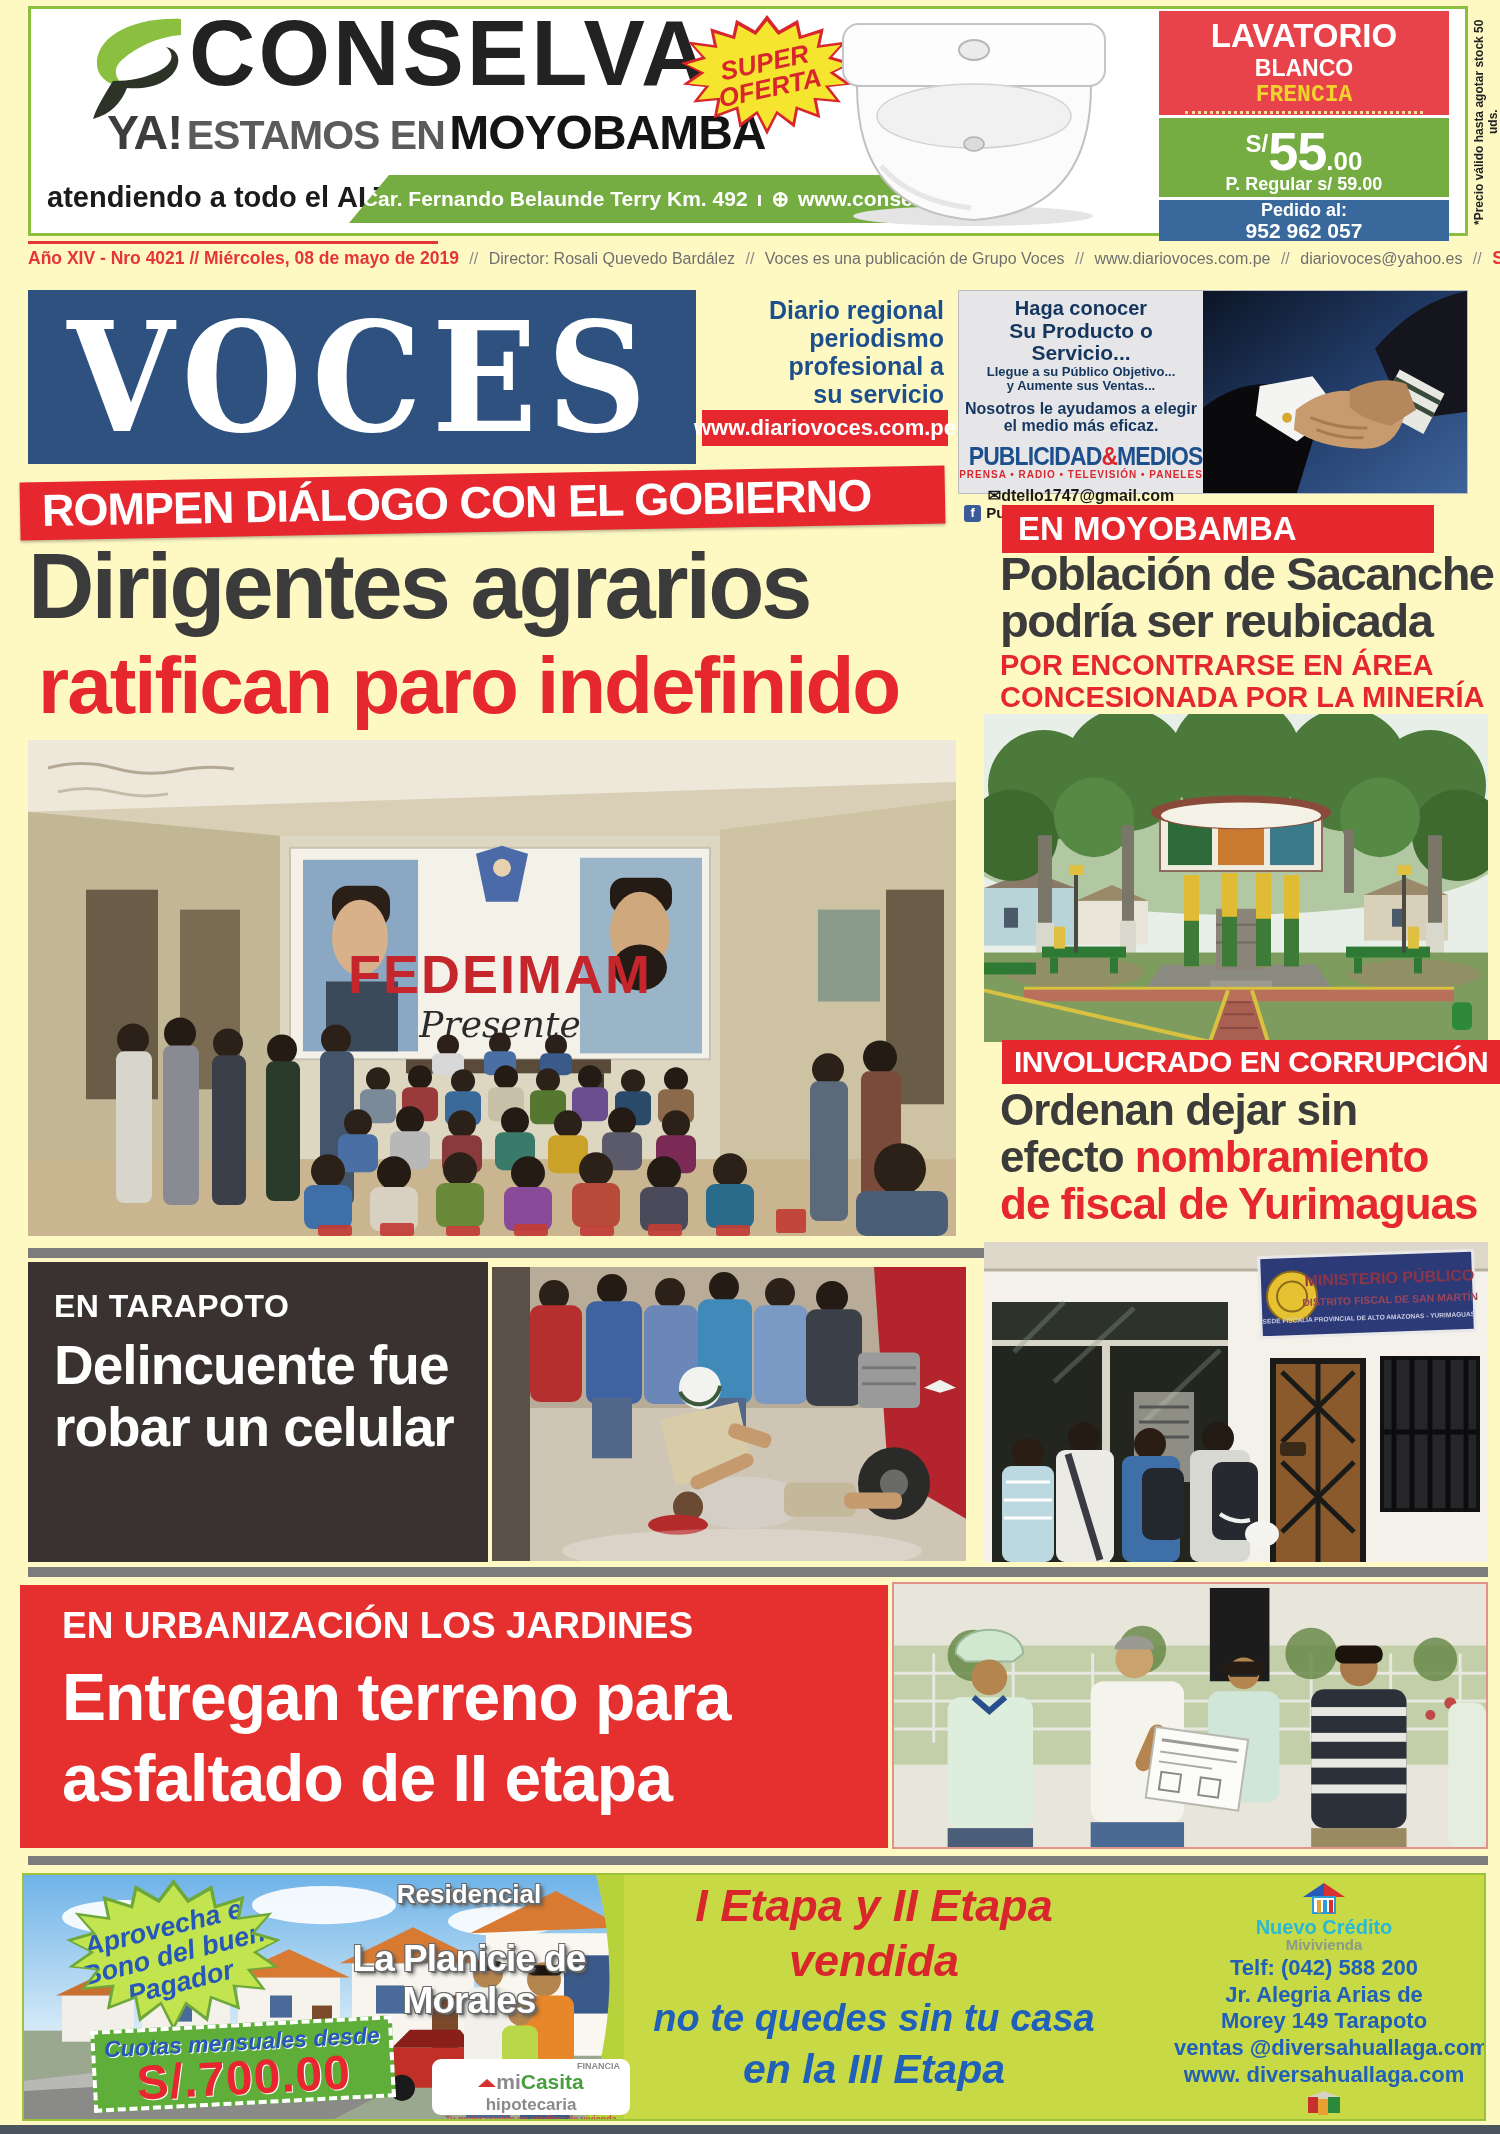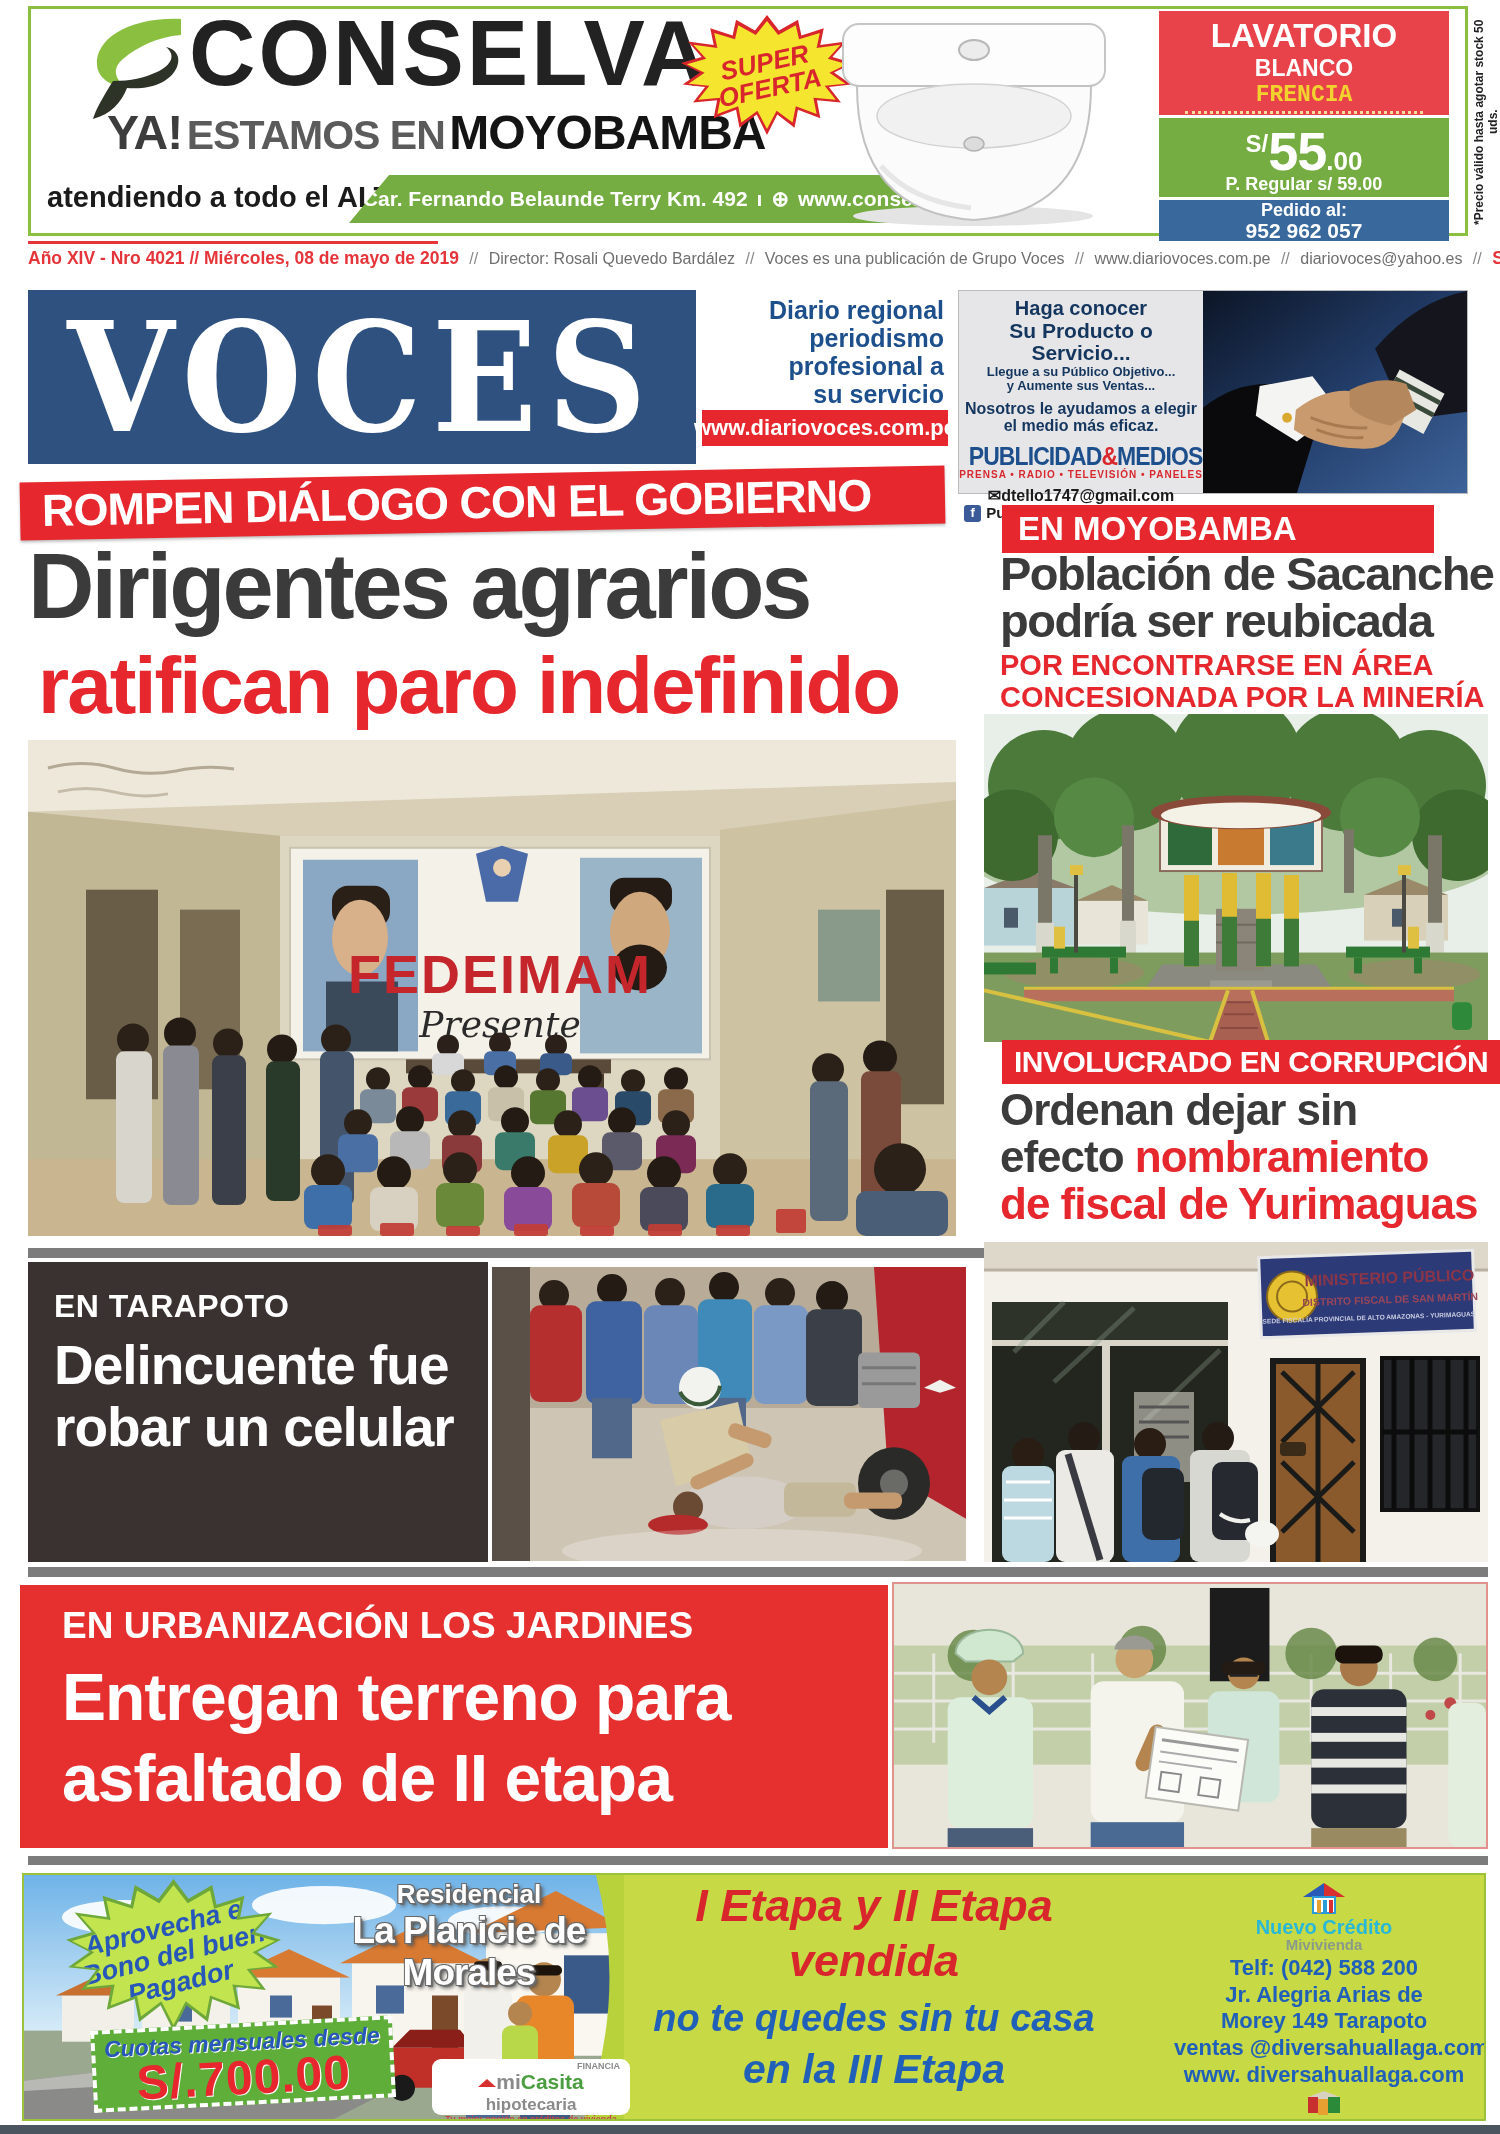--- a/index.html
+++ b/index.html
@@ -1,16 +1,16 @@
 <!DOCTYPE html>
 <html><head>
 <meta charset="utf-8">
 <style>
   html,body{margin:0;padding:0;background:#e9e9e9;font-family:"Liberation Sans",sans-serif;}
-  #page{position:relative;width:1500px;height:2134px;background:#ffffff;overflow:hidden;margin:0 auto;}
+  #page{position:relative;width:1500px;height:2134px;background:#fef9c3;overflow:hidden;margin:0 auto;}
   .abs{position:absolute;}
   .nowrap{white-space:nowrap;}
 
   
   #top-ad{left:28px;top:6px;width:1440px;height:230px;border:3px solid #8bbf3f;box-sizing:border-box;background:#fff;}
   #conselva-s{left:60px;top:8px;width:92px;height:108px;}
   #conselva-brand{left:158px;top:-8px;font-size:92px;font-weight:800;color:#222;letter-spacing:3px;}
   #conselva-line2{left:76px;top:96px;white-space:nowrap;}
   #conselva-line2 .ya{font-size:48px;font-weight:800;color:#3d3d3d;letter-spacing:-1px;}
   #conselva-line2 .est{font-size:41px;font-weight:800;color:#5b5b5b;letter-spacing:-1px;}
@@ -111,21 +111,21 @@
 
   
   #bottom-ad{left:22px;top:1873px;width:1464px;height:248px;background:#c7da45;border:2px solid #9cc23c;box-sizing:border-box;overflow:hidden;}
   #ba-photo{left:0;top:0;width:600px;height:244px;}
   #ba-burst{left:42px;top:4px;width:215px;height:152px;background:#6fa83a;}
   #ba-burst-inner{left:6px;top:6px;right:6px;bottom:6px;background:#c2e44e;display:flex;align-items:center;justify-content:center;}
   #ba-burst-text{transform:rotate(-14deg);text-align:center;color:#2757b8;font-weight:800;font-style:italic;font-size:27px;line-height:1.05;}
   #ba-title{left:280px;top:4px;width:330px;text-align:center;color:#fff;font-weight:800;
     text-shadow:2px 2px 0 #6a6a6a,-1px -1px 0 #6a6a6a,1px -1px 0 #6a6a6a,-1px 1px 0 #6a6a6a,3px 3px 4px #444;}
   #ba-title .r1{font-size:26px;}
-  #ba-title .r2{font-size:37px;letter-spacing:-1px;}
+  #ba-title .r2{font-size:37px;letter-spacing:-1px;margin-top:28px;}
   #ba-price{left:68px;top:148px;width:302px;height:82px;background:#5fae3a;border:4px dashed #fff;box-sizing:border-box;
     transform:rotate(-3deg);text-align:center;line-height:1.0;padding-top:4px;}
   #ba-price .lab{color:#2757b8;font-size:23px;font-weight:800;font-style:italic;text-shadow:1px 1px 0 #fff;}
   #ba-price .val{color:#e8262e;font-size:48px;font-weight:900;letter-spacing:1px;text-shadow:1px 1px 0 #fff;}
   #ba-micasita{left:408px;top:184px;width:198px;height:56px;background:#fff;border-radius:9px;text-align:center;line-height:1.0;padding-top:3px;box-sizing:border-box;}
   #ba-micasita .fin{font-size:9px;color:#8a8a8a;font-weight:700;text-align:right;padding-right:10px;}
   #ba-micasita .brand{font-size:21px;font-weight:800;}
   #ba-micasita .brand .mi{color:#8a8a8a;}
   #ba-micasita .brand .ca{color:#4a9e3f;}
   #ba-micasita .brand .hip{color:#8a8a8a;font-weight:600;font-size:17px;}

